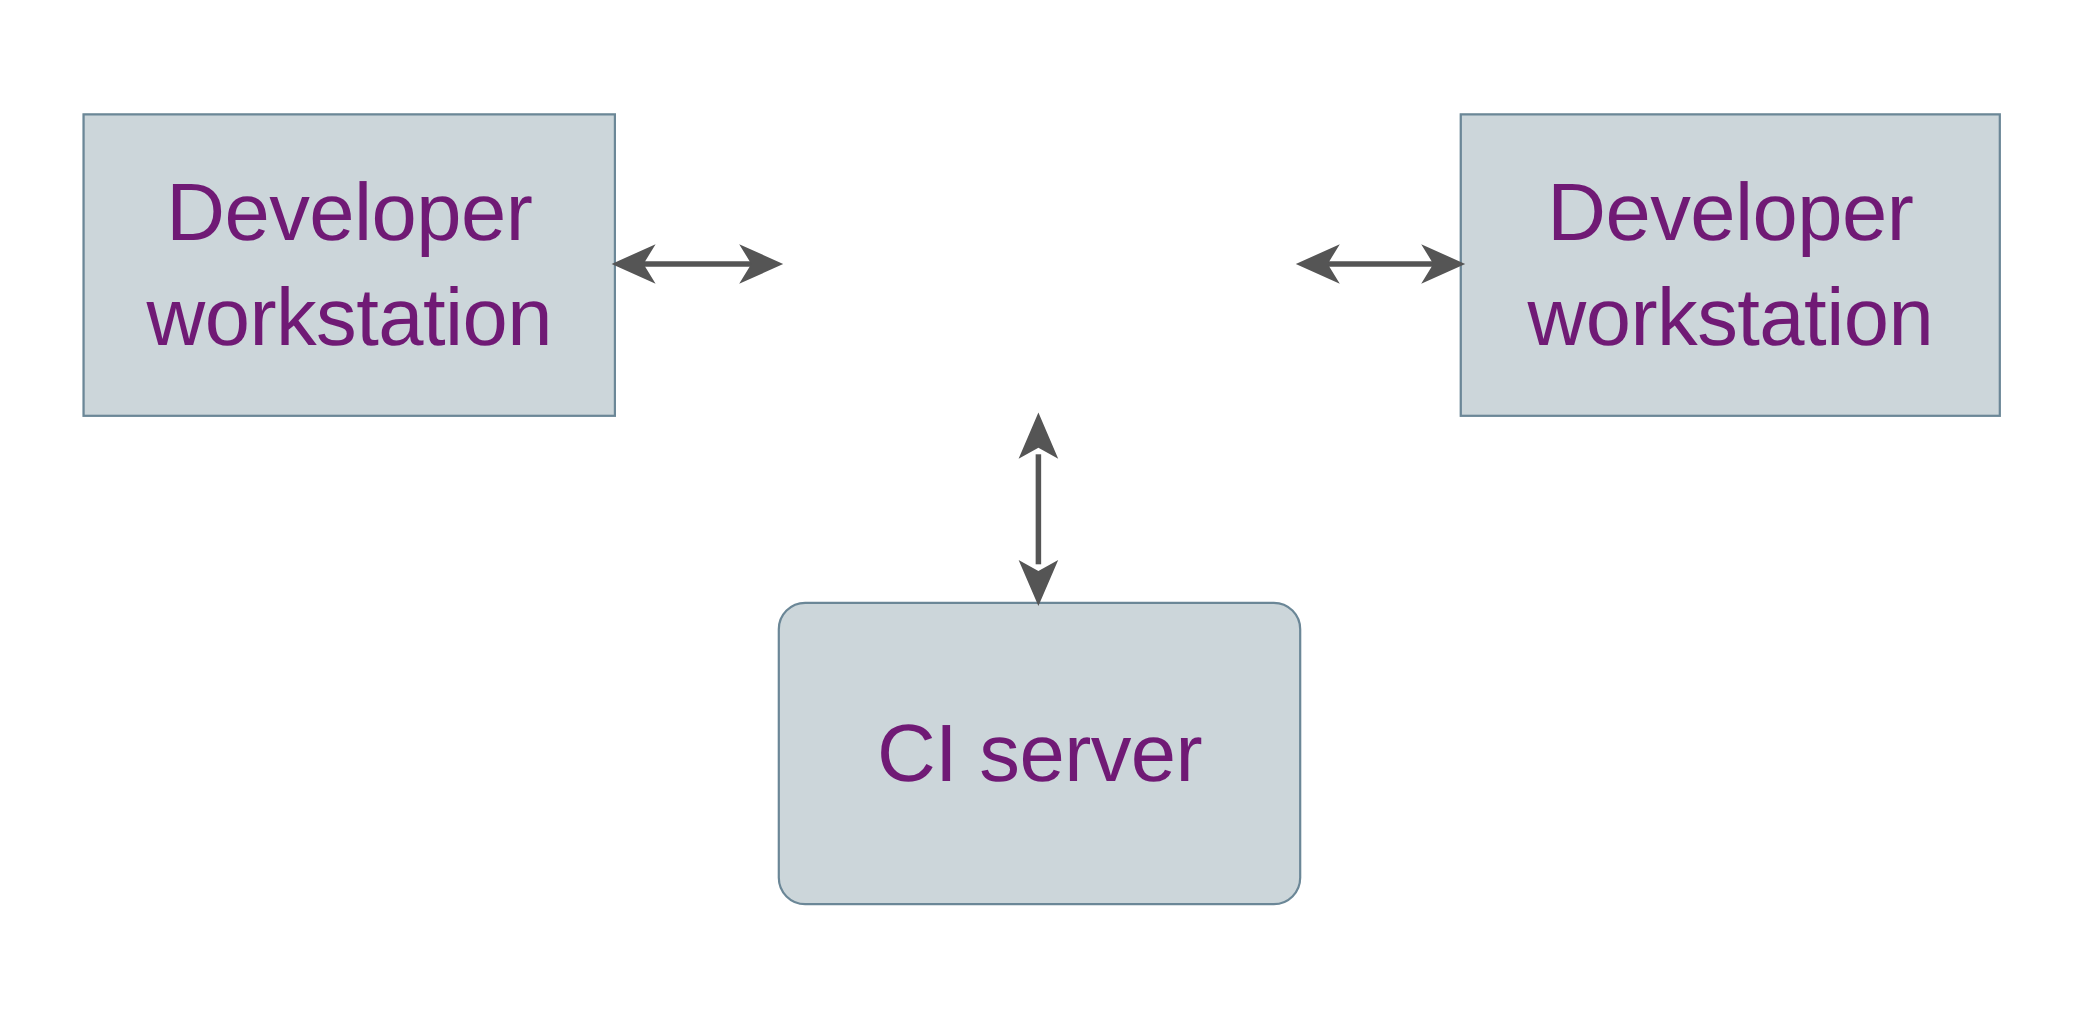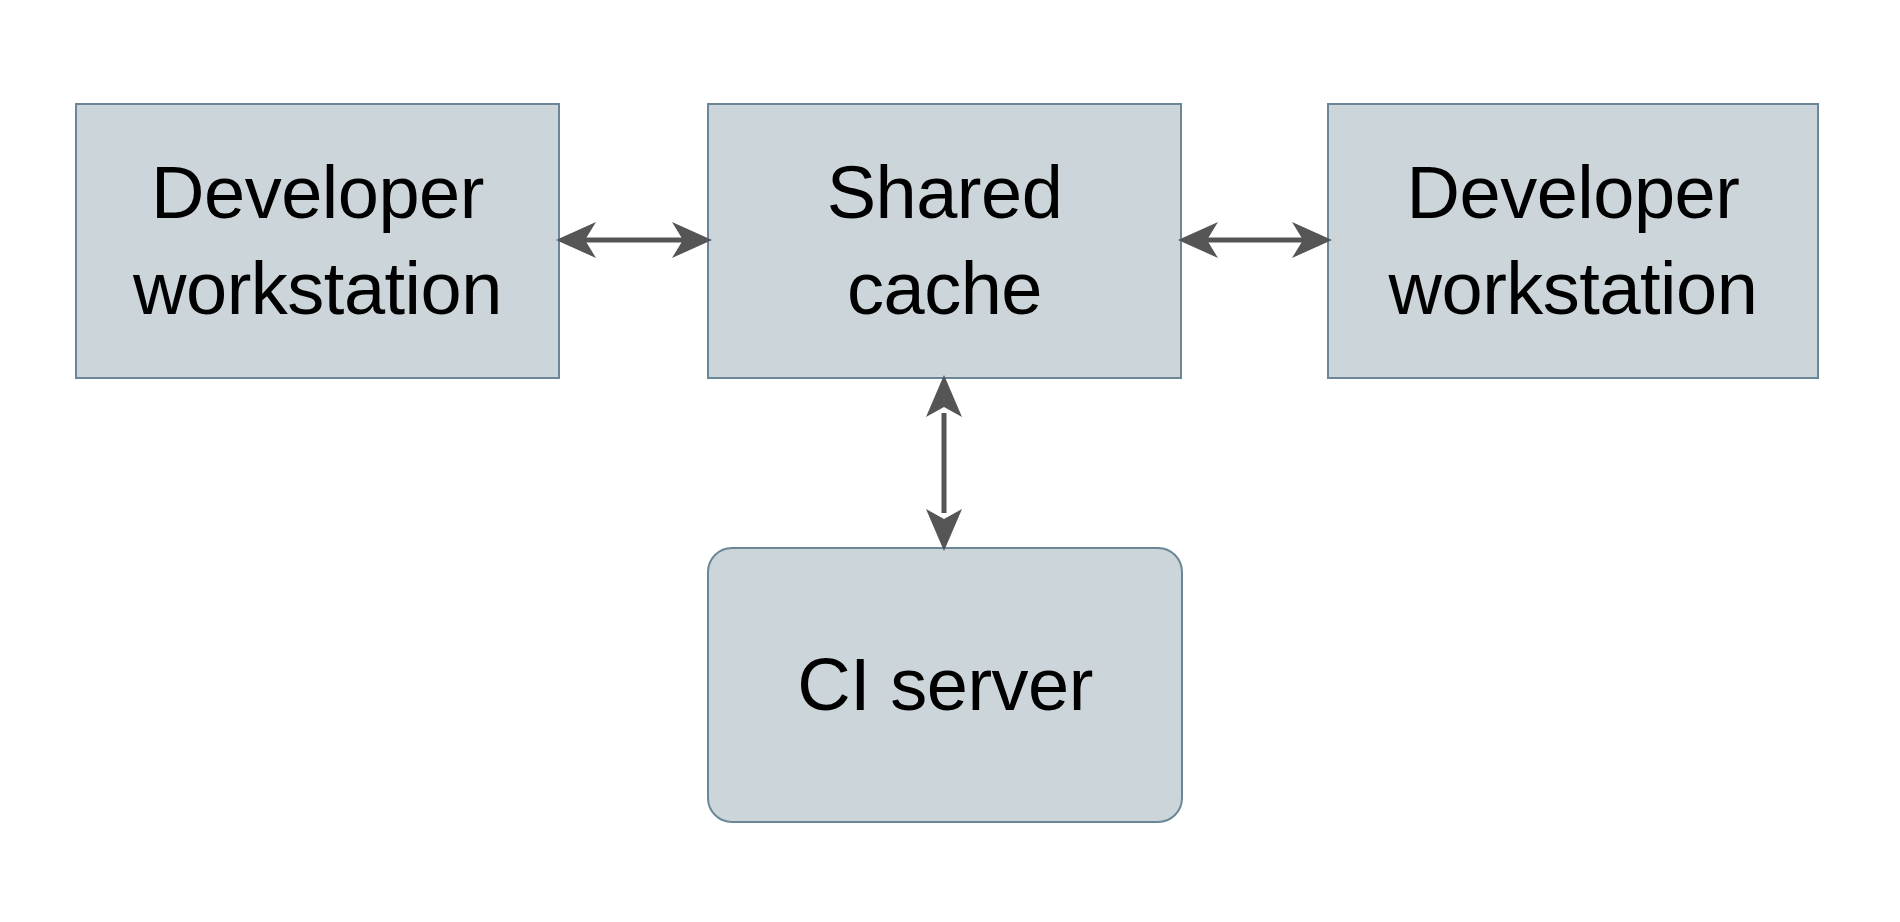--- a/index.html
+++ b/index.html
@@ -26,21 +26,21 @@
     display: flex;
     align-items: center;
     justify-content: center;
     text-align: center;
   }
   .node-label {
     font-family: "Liberation Sans", sans-serif;
     font-size: 74px;
     line-height: 96px;
     font-weight: 400;
-    color: #000000;
+    color: #701a75;
     letter-spacing: -0.5px;
     white-space: pre-line;
     padding: 0 6px;
   }
   
   #node-dev-left  { left: 75px;   top: 103px; width: 485px; height: 276px; }
   #node-cache     { left: 707px;  top: 103px; width: 475px; height: 276px; }
   #node-dev-right { left: 1327px; top: 103px; width: 492px; height: 276px; }
   #node-ci        { left: 707px;  top: 547px; width: 476px; height: 276px; border-radius: 25px; }
 
@@ -55,24 +55,20 @@
 </head>
 <body>
 
 <div id="diagram-canvas">
 
   <div class="node-box" id="node-dev-left">
     <div class="node-label">Developer
 workstation</div>
   </div>
 
-  <div class="node-box" id="node-cache">
-    <div class="node-label">Shared
-cache</div>
-  </div>
 
   <div class="node-box" id="node-dev-right">
     <div class="node-label">Developer
 workstation</div>
   </div>
 
   <div class="node-box" id="node-ci">
     <div class="node-label">CI server</div>
   </div>
 

